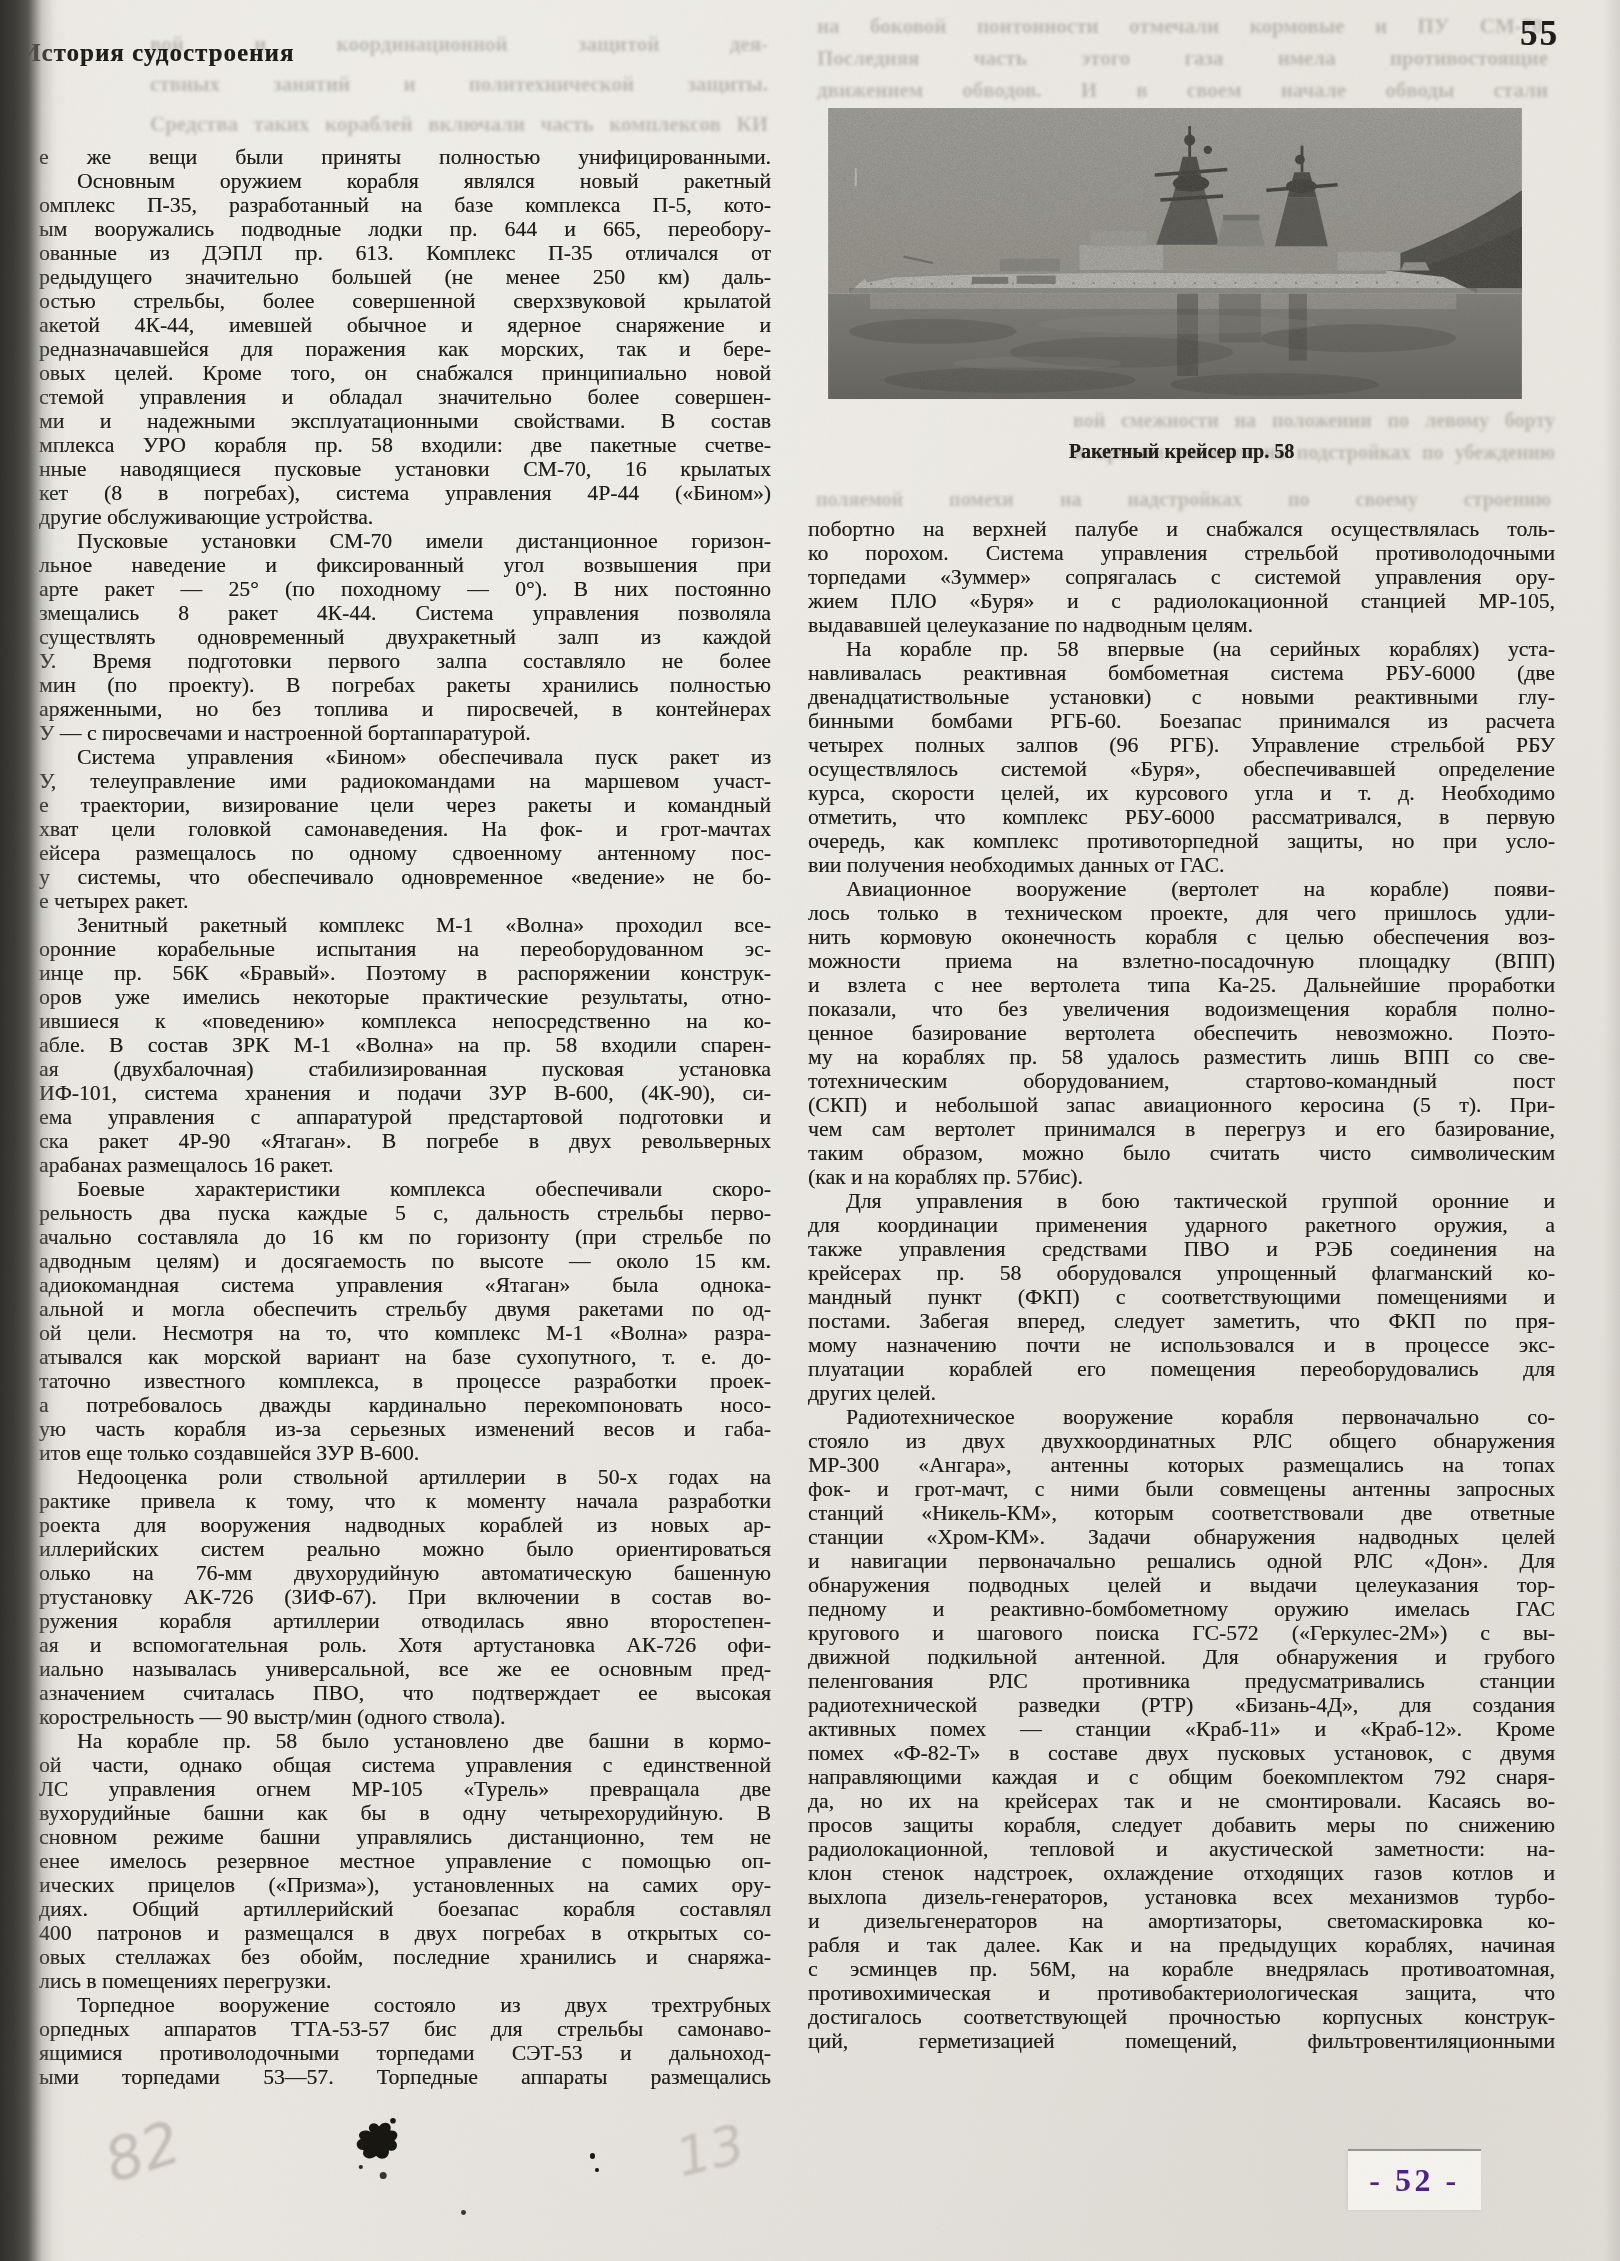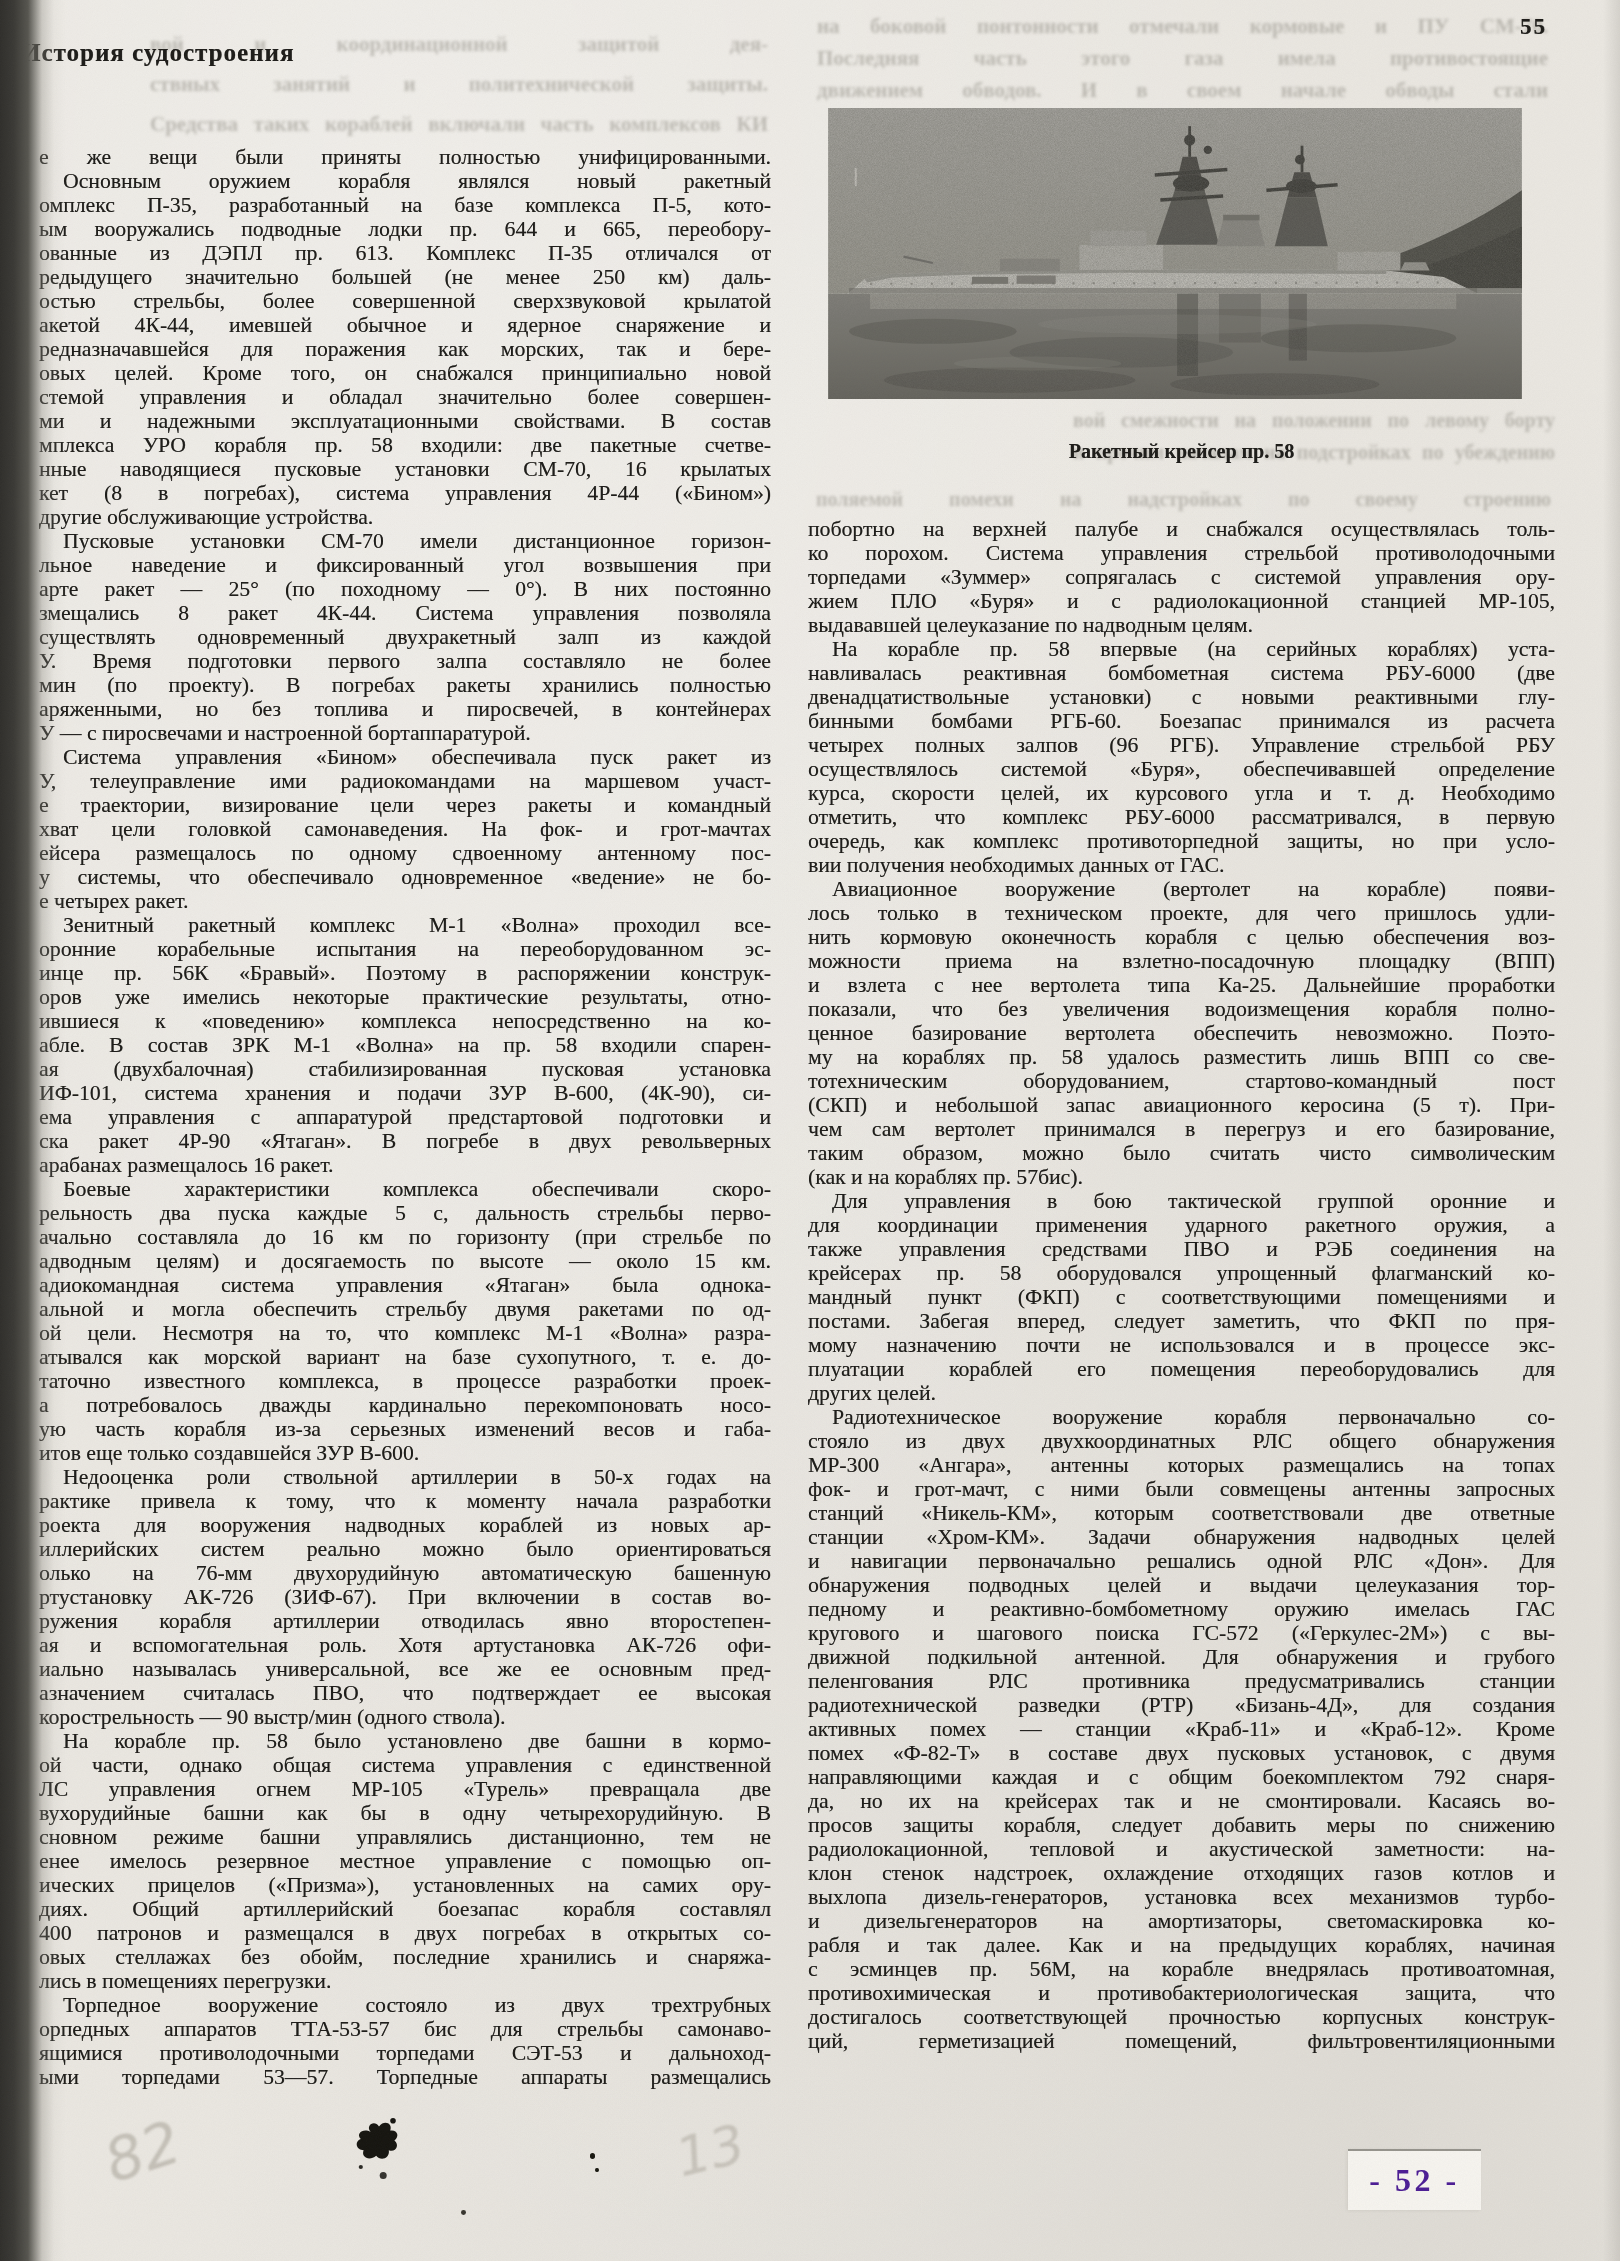--- a/index.html
+++ b/index.html
@@ -21,33 +21,33 @@
     position:absolute;right:0;top:0;bottom:0;width:18px;z-index:6;pointer-events:none;
     background:linear-gradient(to left,rgba(95,92,86,0.16),rgba(95,92,86,0));
   }
   .header{
     position:absolute;left:21px;top:39px;z-index:2;
     font-size:25px;font-weight:bold;letter-spacing:1px;
     text-shadow:0.3px 0.3px 0.5px rgba(25,24,20,0.55);
   }
   .pageno{
     position:absolute;left:1520px;top:14px;z-index:2;
-    font-size:23px;font-weight:bold;letter-spacing:2.1px;
+    font-size:35px;font-weight:bold;letter-spacing:2.1px;
     text-shadow:0.3px 0.3px 0.6px rgba(25,24,20,0.5);
   }
   .col{position:absolute;z-index:2;}
   .col-left{left:39px;top:145px;width:732px;}
   .col-right{left:808px;top:517px;width:747px;}
   .line{
     height:24px;line-height:24px;font-size:21.7px;
     text-align:justify;text-align-last:justify;
     text-shadow:0.2px 0.2px 0.4px rgba(22,21,18,0.55);
     white-space:normal;overflow:visible;
   }
-  .line.indent{padding-left:24px;}
+  .line.indent{padding-left:38px;}
   .line.endline{text-align:left;text-align-last:auto;}
   .caption{
     position:absolute;left:808px;top:440px;width:747px;z-index:2;
     text-align:center;font-size:20px;font-weight:bold;
     text-shadow:0.2px 0.2px 0.4px rgba(22,21,18,0.55);
   }
   .photo{
     position:absolute;left:828px;top:108px;width:694px;height:291px;z-index:2;
     filter:contrast(0.97) brightness(1.01);
   }

